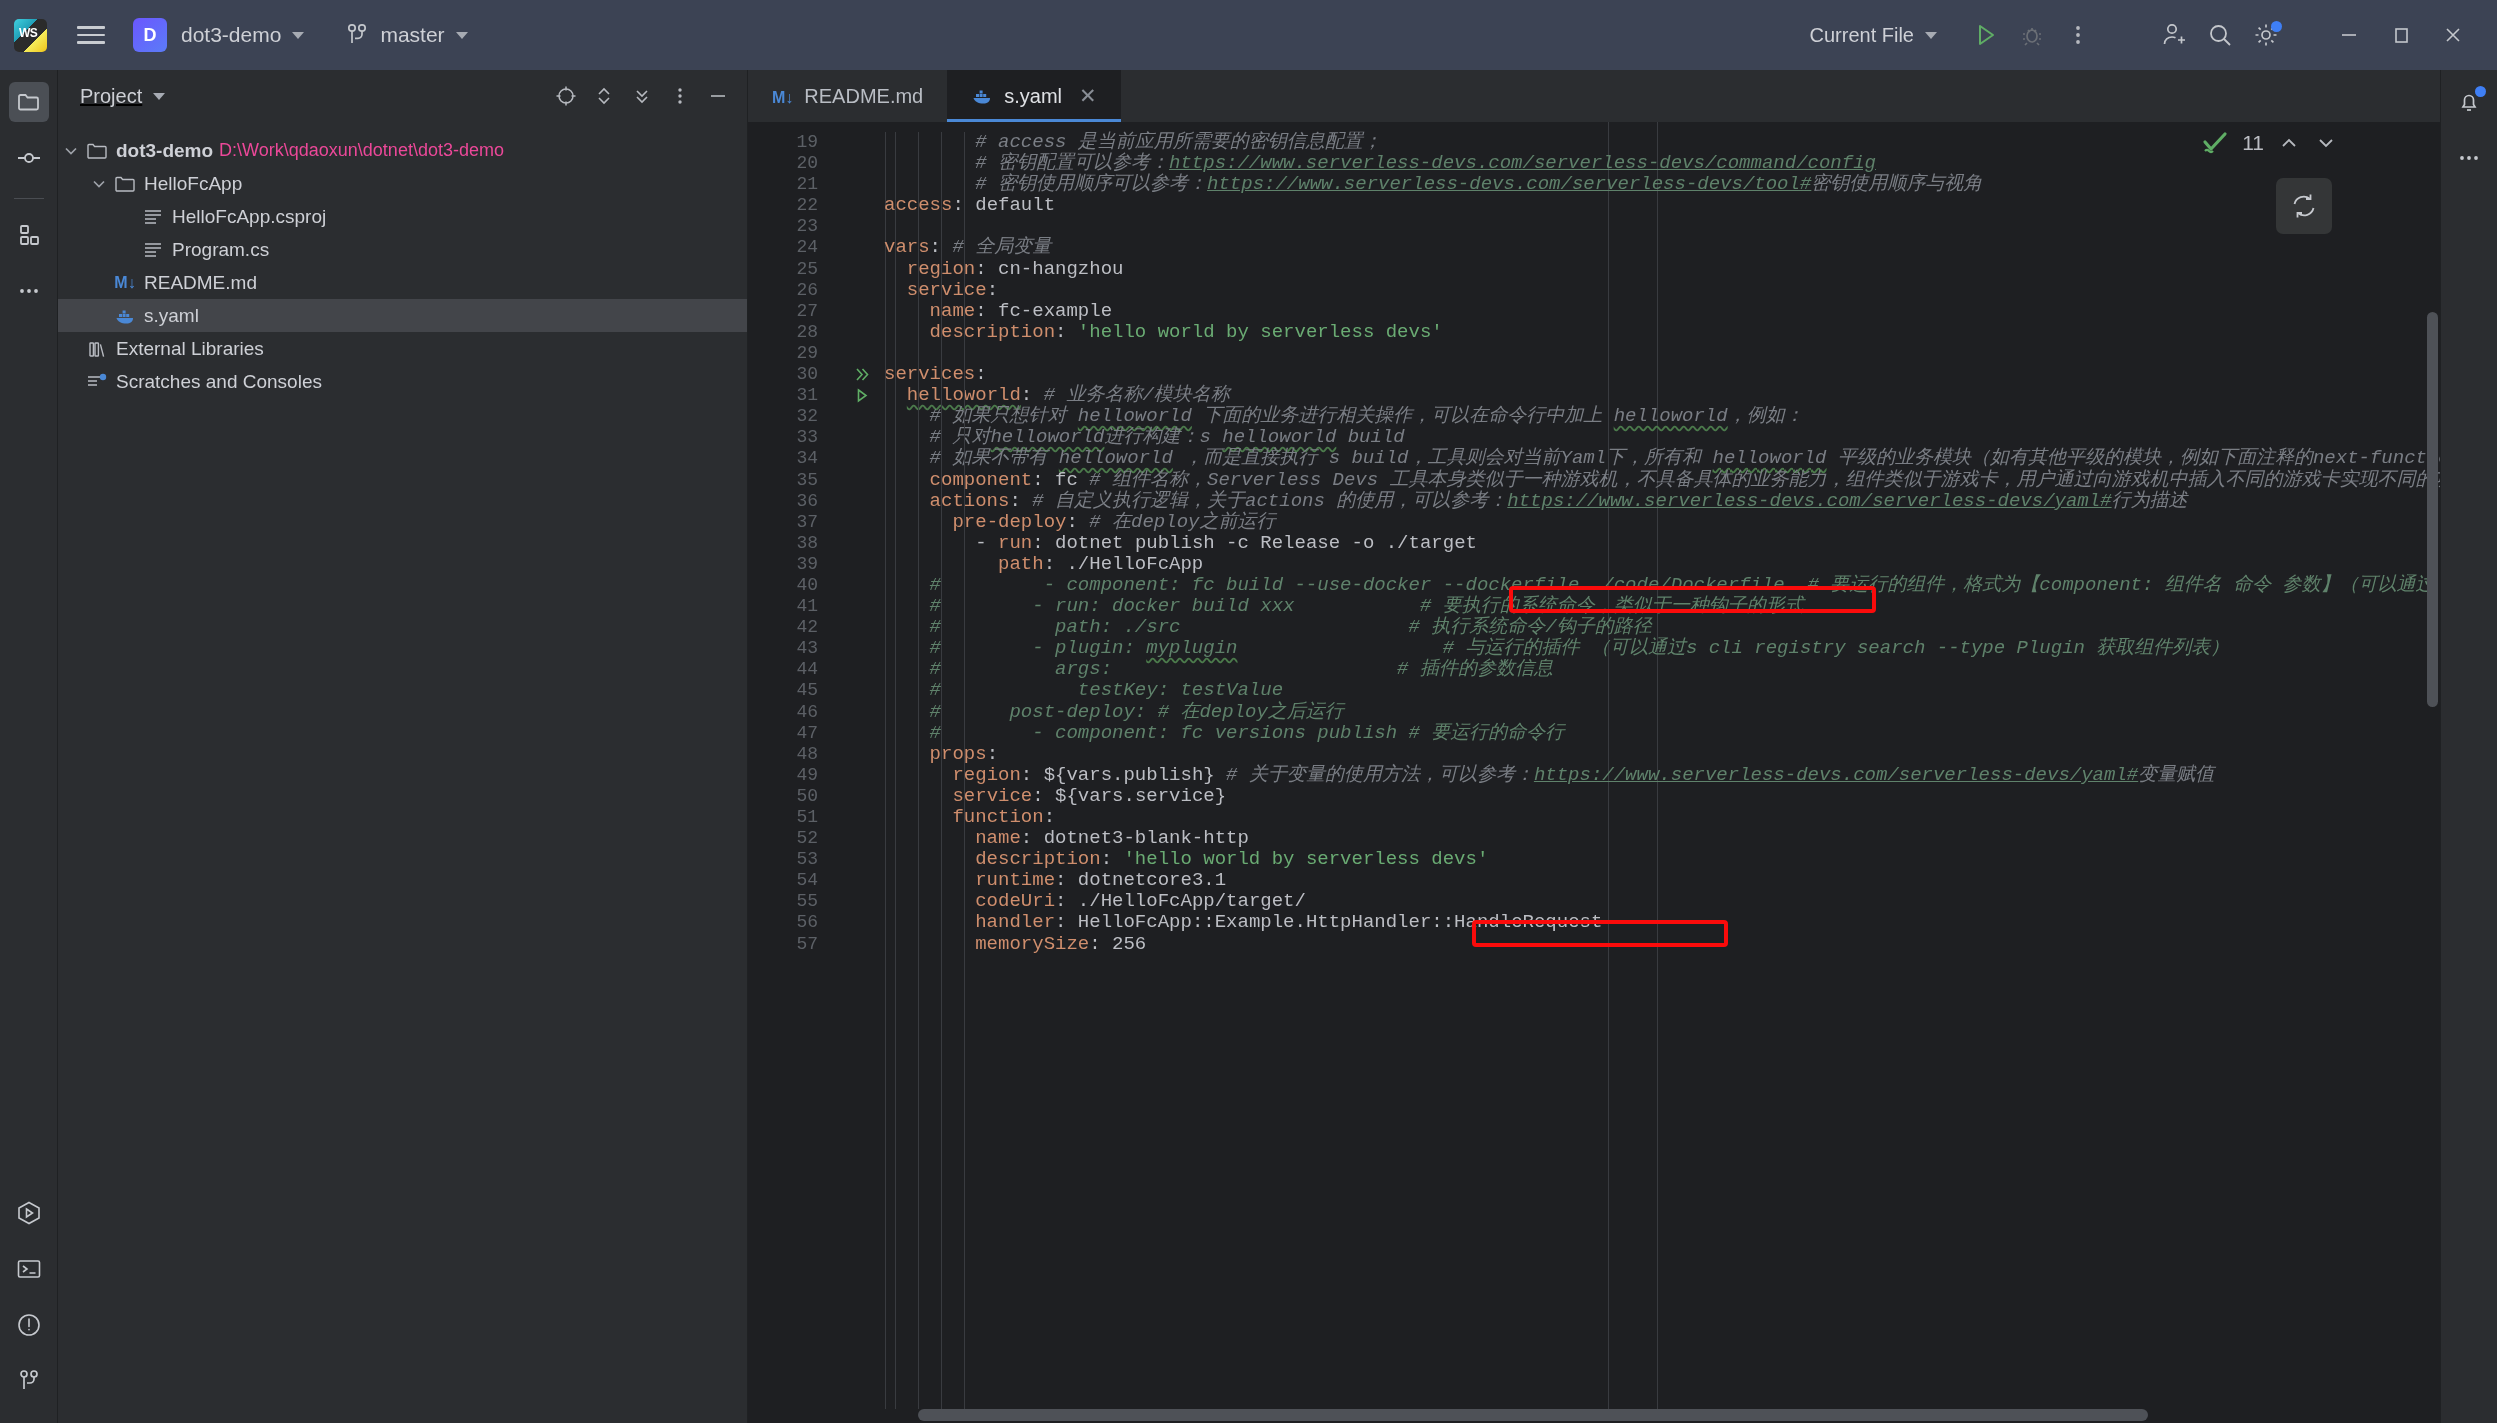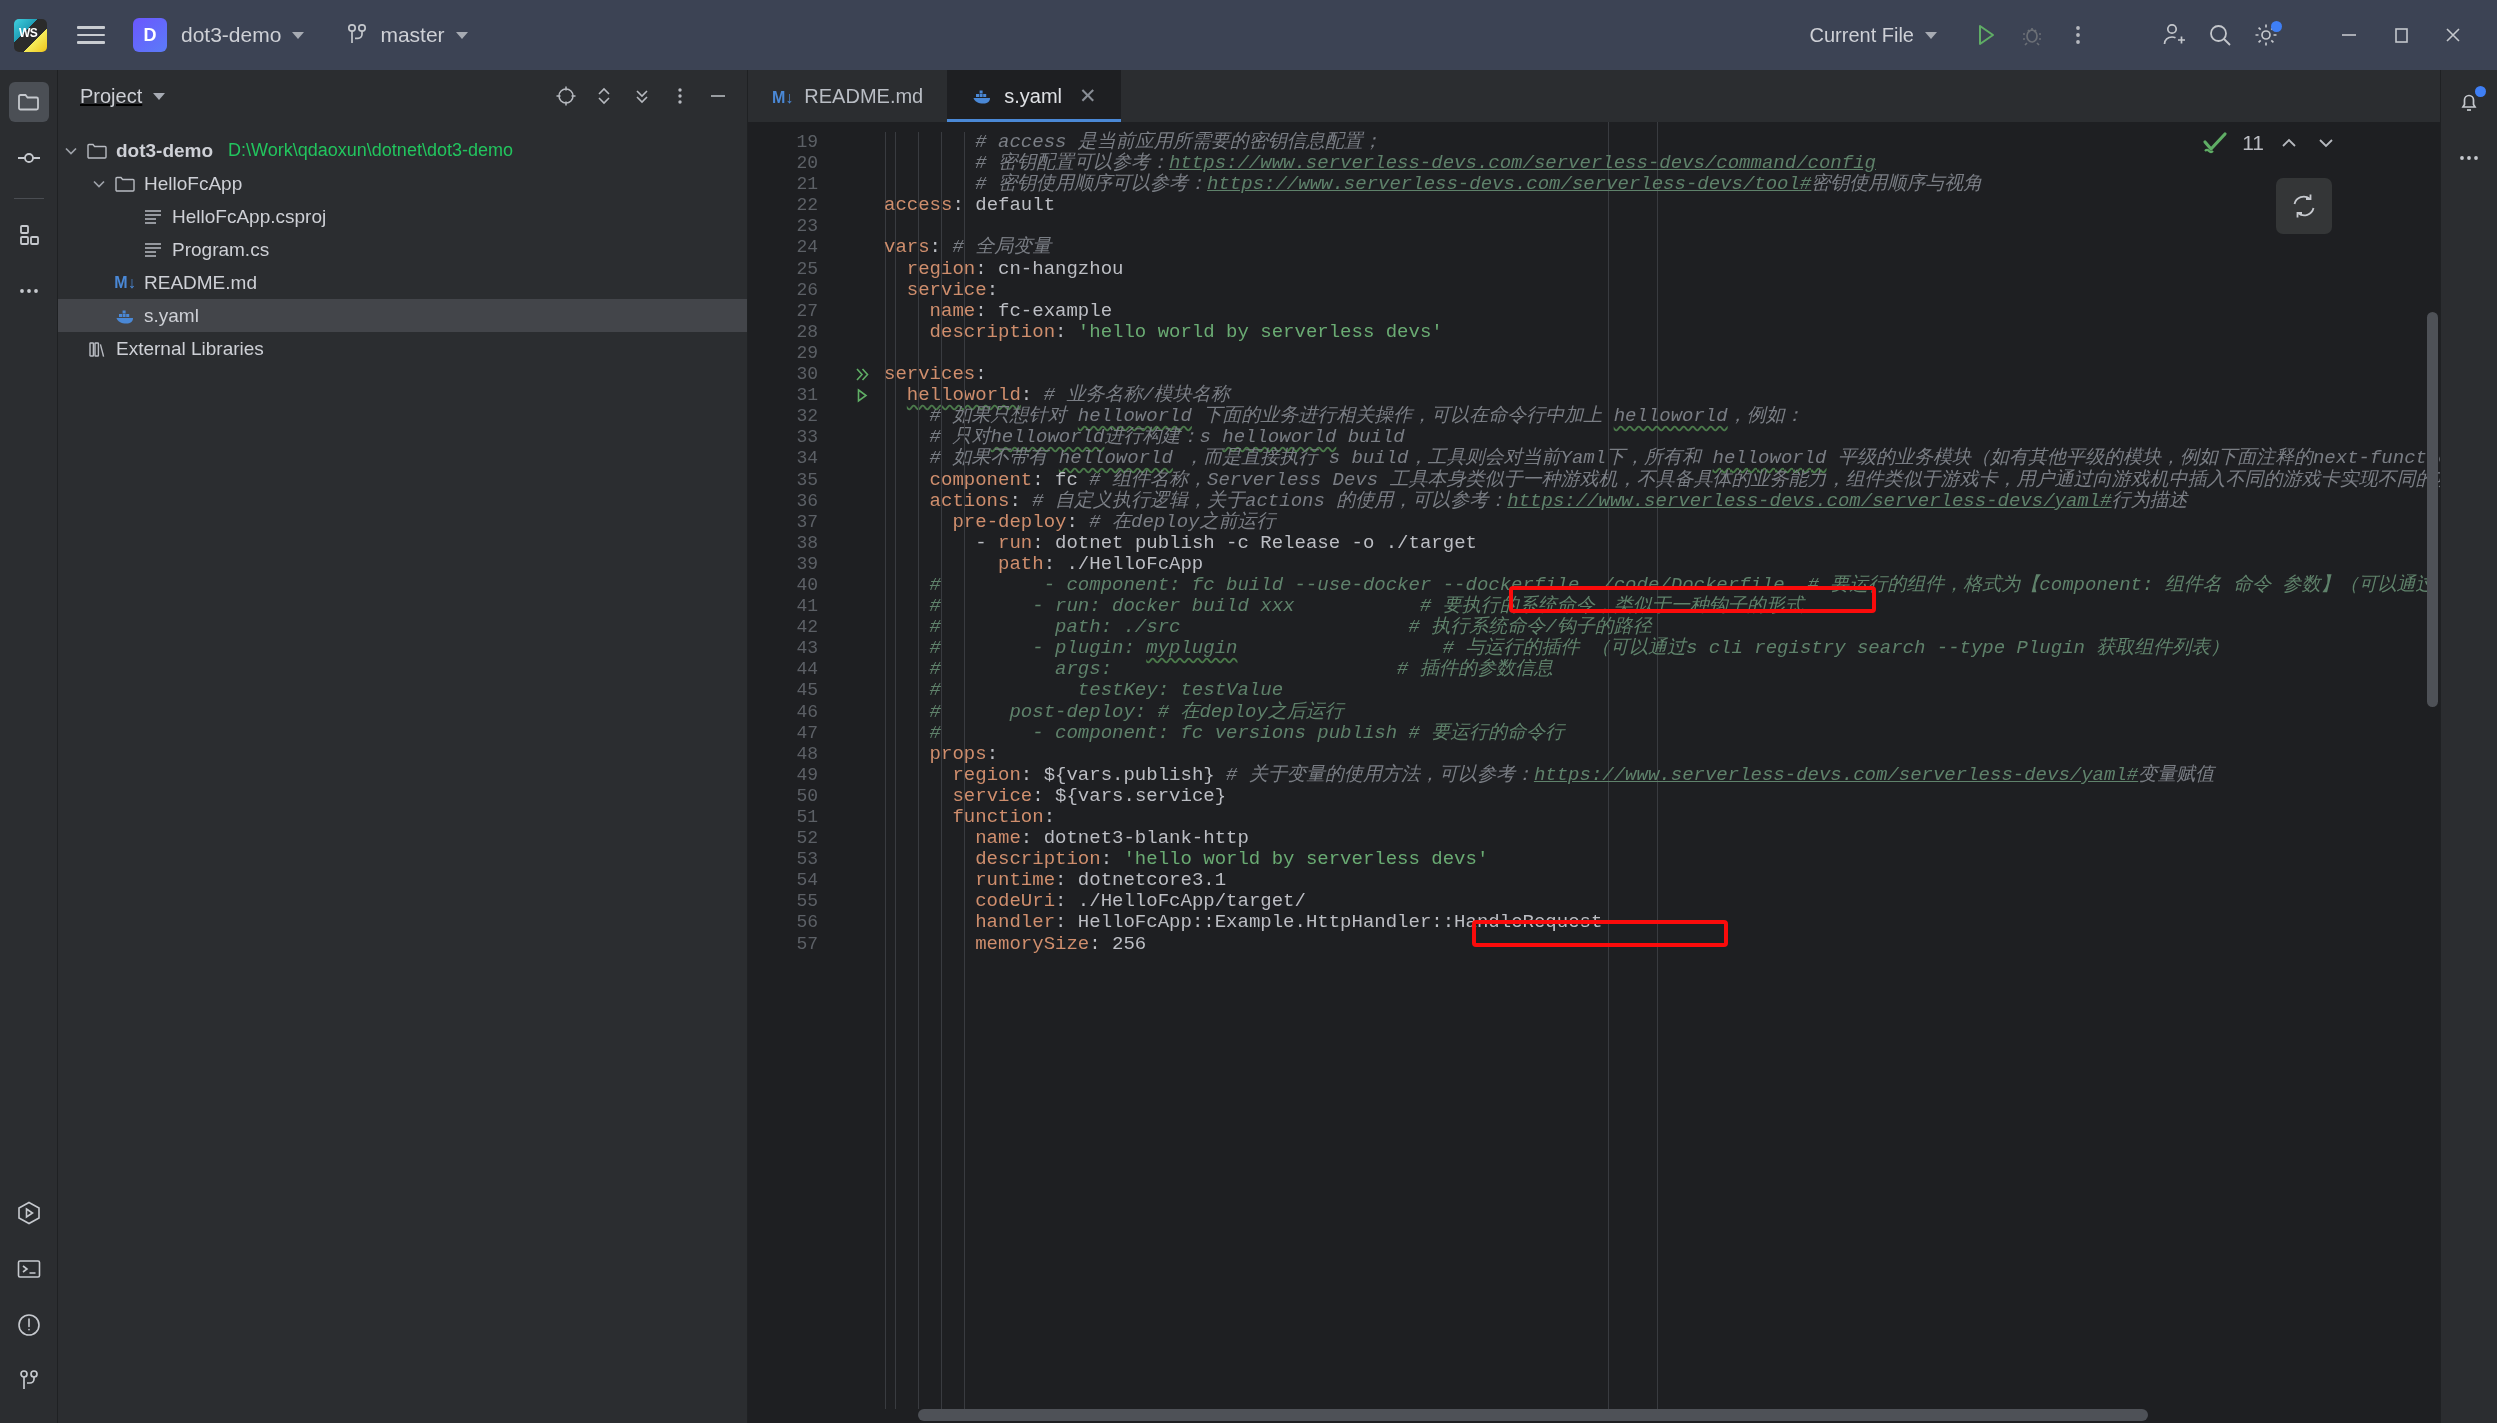--- a/index.html
+++ b/index.html
@@ -75,21 +75,21 @@
   .proj-title { color:#ced0d6; font-size:20px; display:flex;align-items:center; cursor:pointer;}
   .proj-actions { margin-left:auto; display:flex; align-items:center; gap:4px; }
   .pa-btn { width:34px;height:34px;display:flex;align-items:center;justify-content:center;cursor:pointer;border-radius:4px;}
 
   .tree { padding-top:12px; font-size:19px; color:#ced0d6; }
   .tr { height:33px; display:flex; align-items:center; cursor:pointer; padding-right:10px; white-space:nowrap;}
   .tr.sel { background:#43454a; }
   .tw { width:26px; display:flex; align-items:center; justify-content:center; flex:0 0 26px;}
   .tname { margin-left:6px; }
   .tname.bold { font-weight:bold; }
-  .tpath { color:#22c55e; margin-left:15px; font-size:18px;}
+  .tpath { color:#ec4899; margin-left:6px; font-size:18px;}
   .ticon { width:26px; display:flex;align-items:center;justify-content:center;flex:0 0 26px;}
 
   
   .editor { flex:1; min-width:0; display:flex; flex-direction:column; background:#1e1f22; }
   .tabs { height:52px; flex:0 0 52px; background:#2b2d30; display:flex; align-items:stretch; }
   .tab {
     display:flex;align-items:center; gap:11px; padding:0 24px; cursor:pointer;
     color:#b9bdc4; font-size:20px; position:relative;
   }
   .tab.active { background:#1e1f22; color:#dfe1e5; }
@@ -418,20 +418,31 @@
             <span style="display:inline-block;width:0px;flex:0 0 0px"></span>
             <span class="tw"></span>
             <span class="ticon">
               <svg width="22" height="22" viewBox="0 0 22 22" stroke="#b9bcc2" stroke-width="1.4" fill="none">
                 <rect x="4" y="5" width="3.4" height="13" rx="0.6"></rect>
                 <rect x="9" y="5" width="3.4" height="13" rx="0.6"></rect>
                 <path d="M14.4 6.4l3.2 12.2"></path>
               </svg>
             </span>
             <span class="tname">External Libraries</span>
+          </div>
+          <div class="tr">
+            <span style="display:inline-block;width:0px;flex:0 0 0px"></span>
+            <span class="tw"></span>
+            <span class="ticon">
+              <svg width="22" height="22" viewBox="0 0 22 22" stroke="#b9bcc2" stroke-width="1.5" fill="none">
+                <path d="M2 6h12M2 10h9M2 14h9"></path>
+                <circle cx="17" cy="6" r="3.2" fill="#4a88d6" stroke="none"></circle>
+              </svg>
+            </span>
+            <span class="tname">Scratches and Consoles</span>
           </div>
         </div>
     </div>
 
     <div class="editor">
       <div class="tabs" id="tabs">
           <div class="tab">
             <span><span style="color:#4a88d6;font-size:16px;font-weight:bold;font-family:'Liberation Sans',sans-serif">M↓</span></span>
             <span>README.md</span>
           </div>

